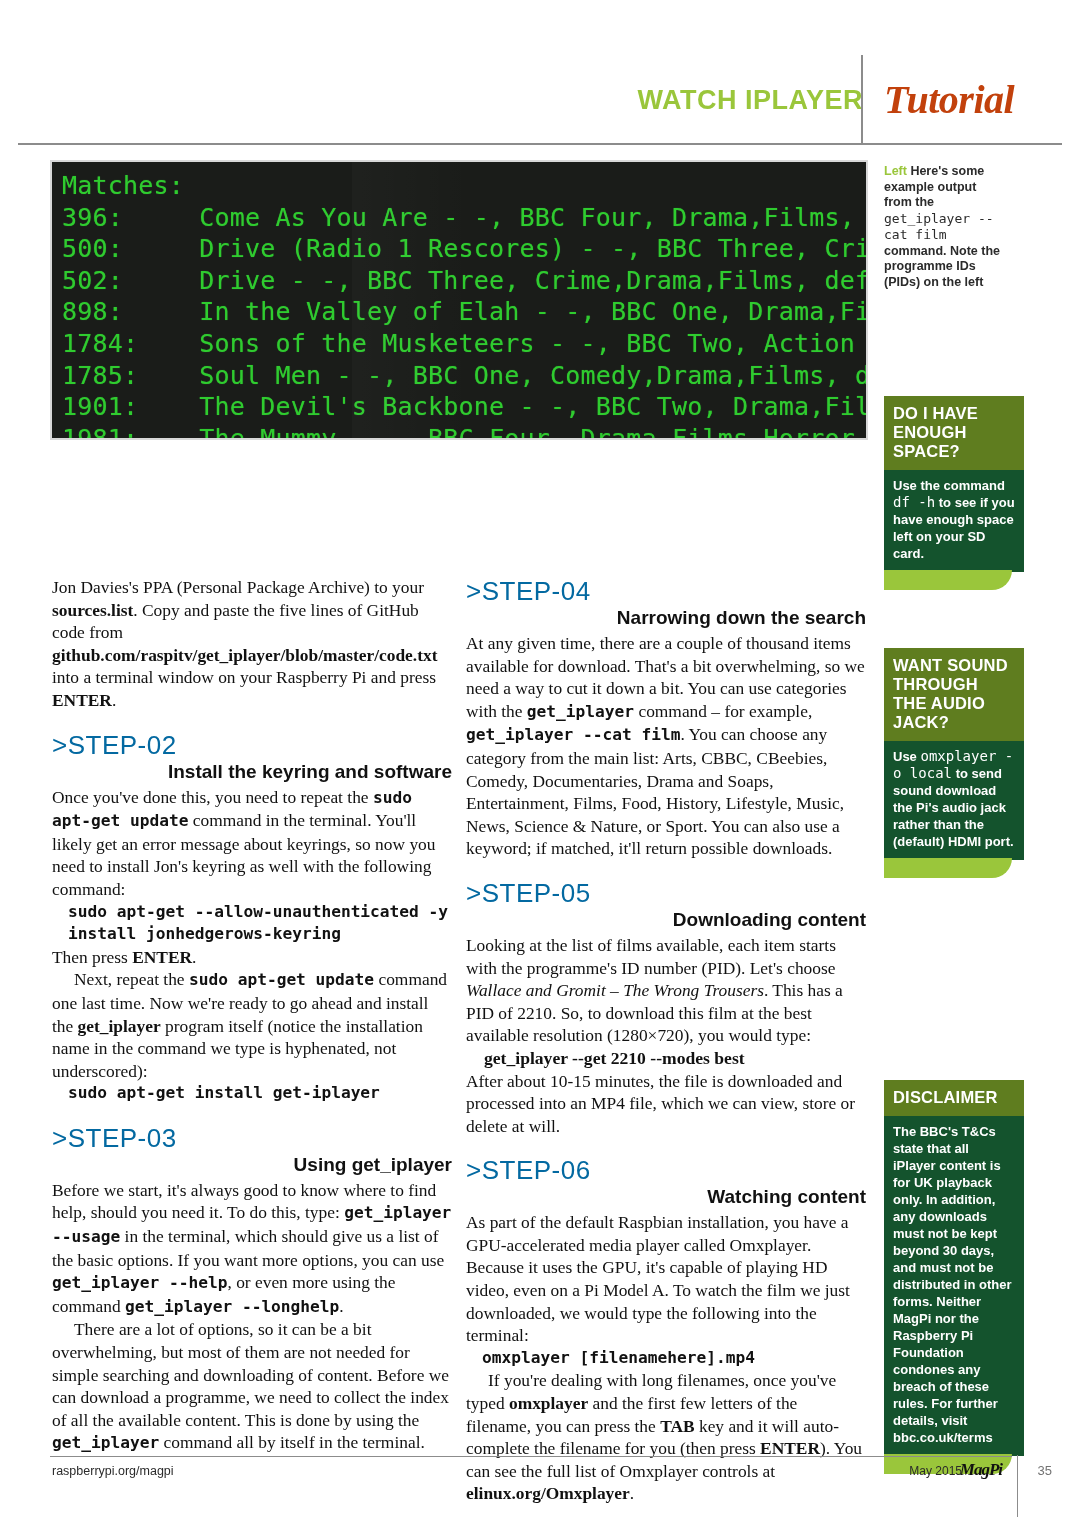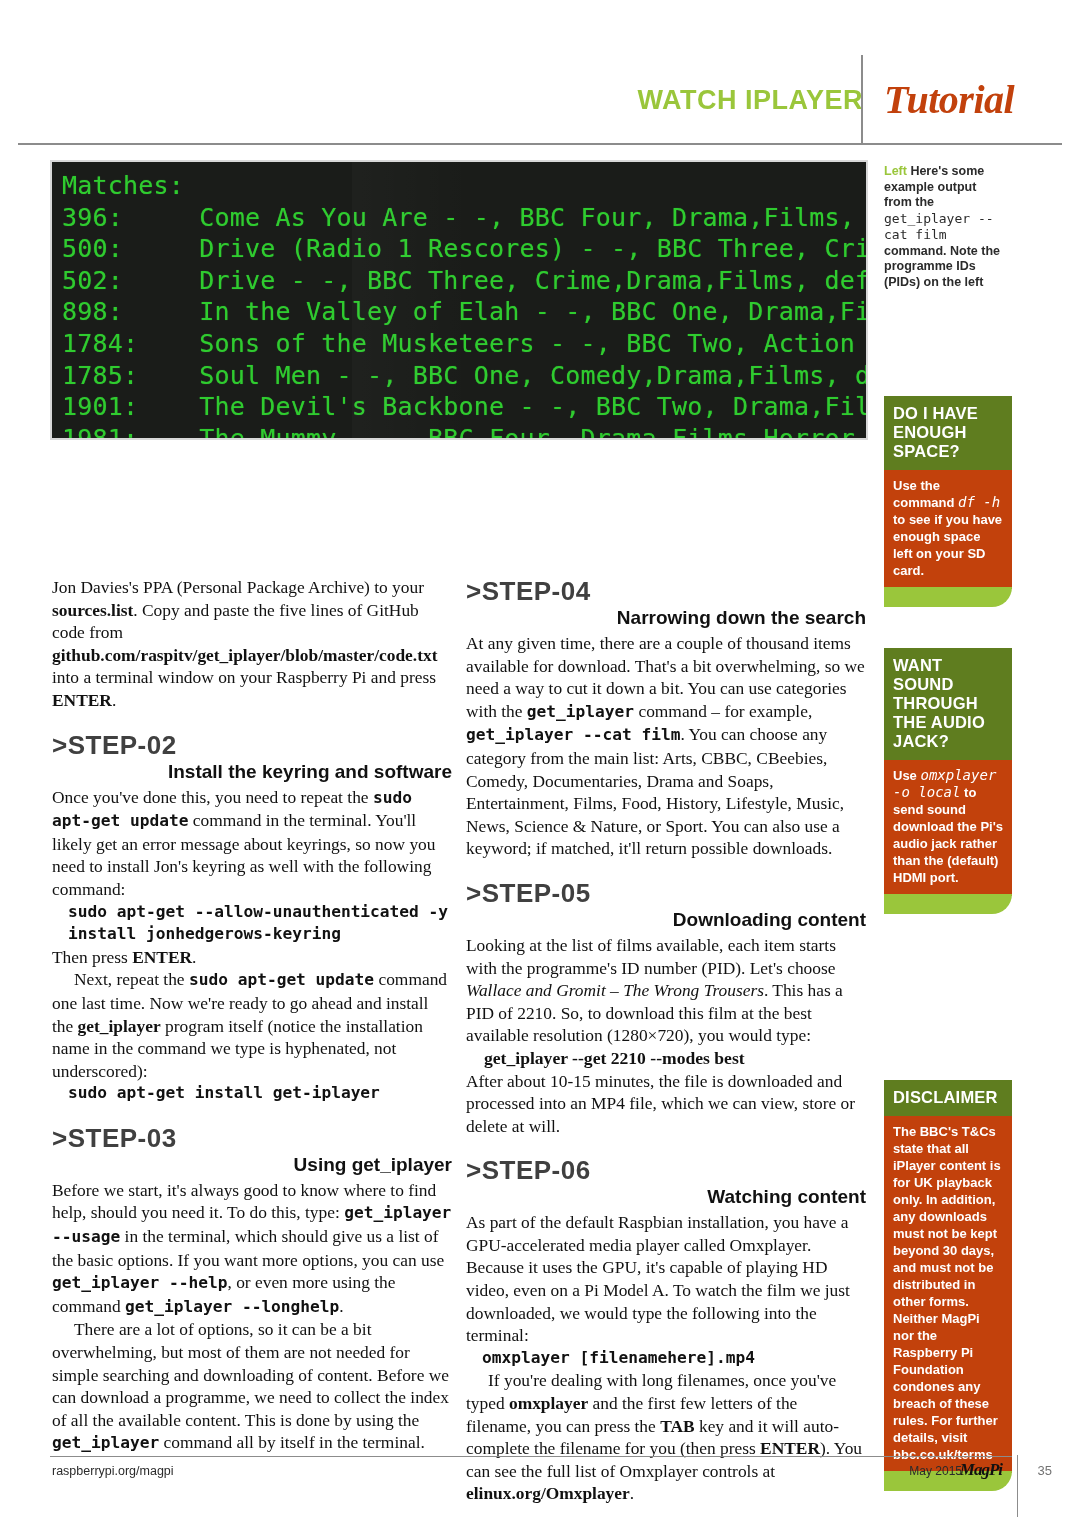--- a/index.html
+++ b/index.html
@@ -108,22 +108,22 @@
   .caption .mono {
     font-family: "DejaVu Sans Mono", monospace;
     font-weight: normal;
     font-size: 13px;
     color: #2b2b2b;
   }
 
   .box {
     position: absolute;
     left: 884px;
-    width: 128px;
-    background: #c2410c;
+    width: 140px;
+    background: #14532d;
     border-radius: 0 0 0 0;
   }
   .box::after {
     content: "";
     position: absolute;
     left: 0; bottom: -18px;
     width: 128px; height: 20px;
     background: #9ac63b;
     border-radius: 0 0 34px 0;
   }
@@ -142,21 +142,20 @@
     font-family: "Liberation Sans", sans-serif;
     font-weight: bold;
     font-size: 13px;
     line-height: 17px;
     padding: 7px 9px 10px 9px;
   }
   .box-body .mono {
     font-family: "DejaVu Sans Mono", monospace;
     font-weight: normal;
     font-size: 14px;
-    font-style: italic;
   }
 
   
   .col {
     position: absolute;
     width: 400px;
     font-family: "Liberation Serif", serif;
     font-size: 17.4px;
     line-height: 22.6px;
     color: #111111;
@@ -165,23 +164,23 @@
   .col-right { left: 466px; top: 576px; }
 
   .col p {
     margin: 0;
     text-align: left;
   }
   .col p.indent { text-indent: 22px; }
 
   .step-label {
     font-family: "Liberation Sans", sans-serif;
-    font-weight: bold;
+    font-weight: normal;
     font-size: 26px;
-    color: #404040;
+    color: #0369a1;
     letter-spacing: 0.5px;
     margin: 18px 0 0 0;
     line-height: 30px;
   }
   .step-title {
     font-family: "Liberation Sans", sans-serif;
     font-weight: bold;
     font-size: 19px;
     color: #111111;
     margin: 0 0 3px 0;

